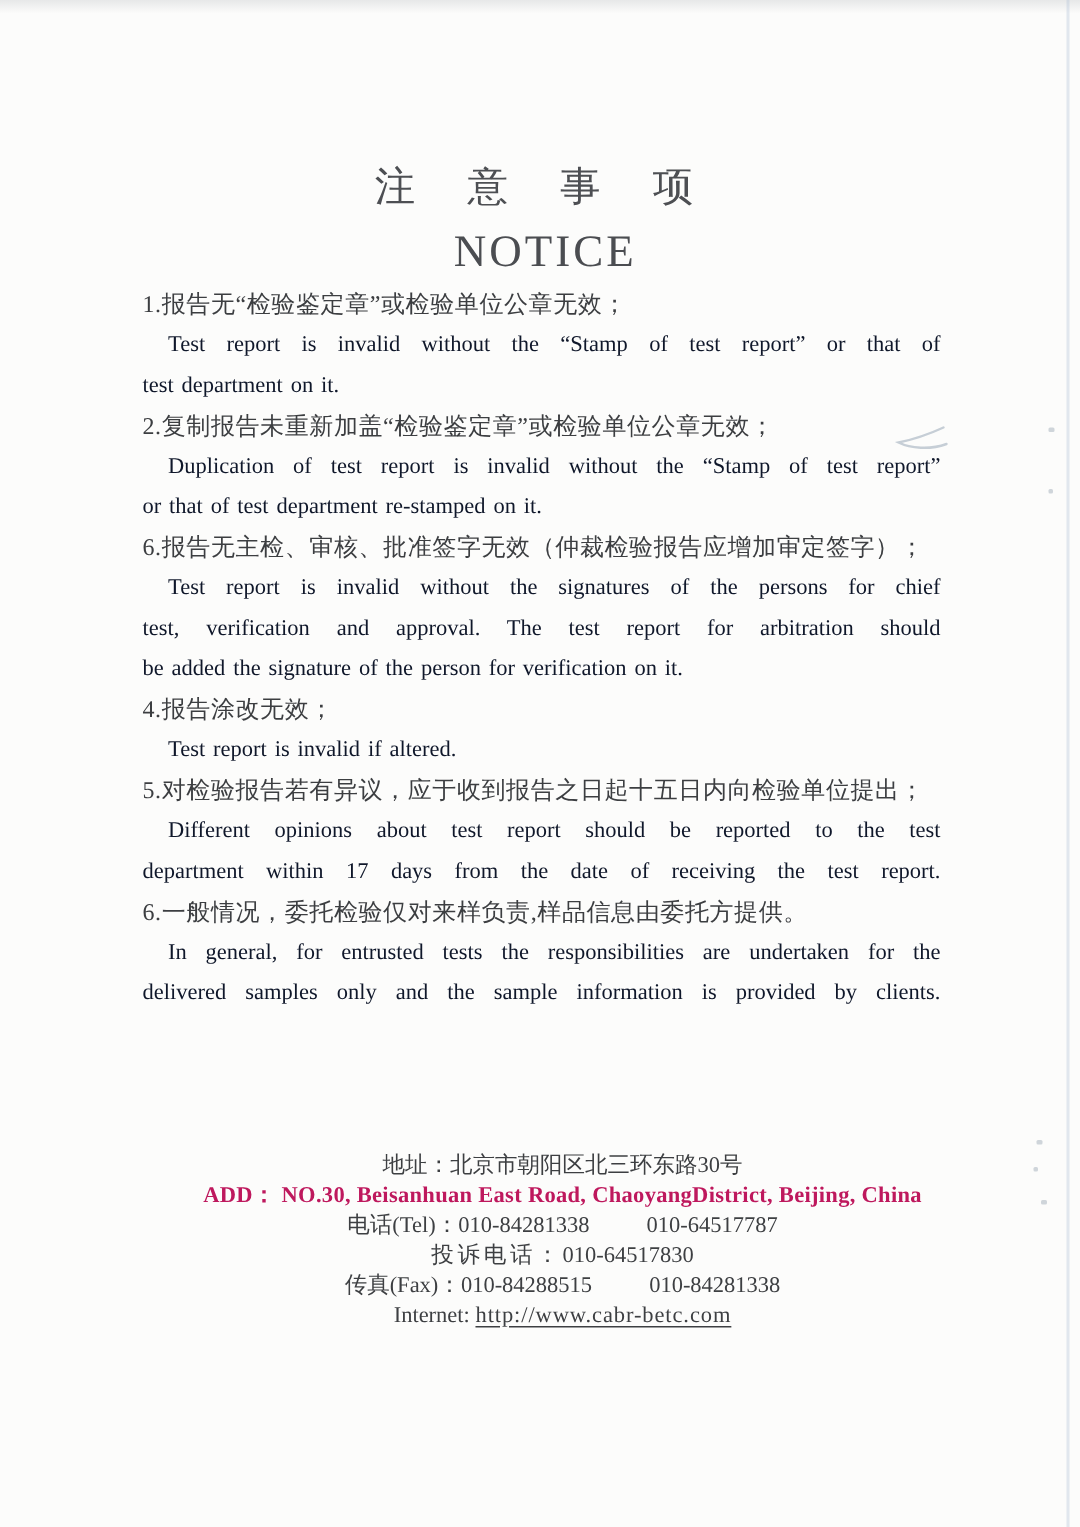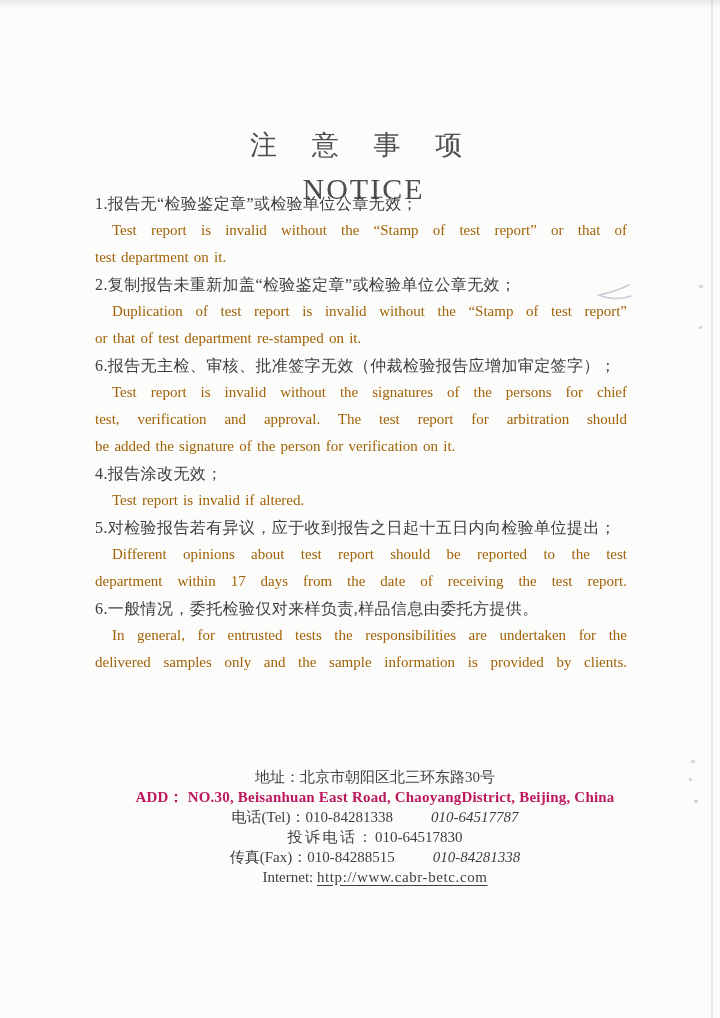--- a/index.html
+++ b/index.html
@@ -33,52 +33,52 @@
     position: absolute; width: 4px; height: 3px;
     background: #aab4bf; opacity: .55; border-radius: 1px;
   }
   .s1 { left: 699px; top: 285px; }
   .s2 { left: 699px; top: 326px; width: 3px; }
   .s3 { left: 691px; top: 760px; }
   .s4 { left: 689px; top: 778px; width: 3px; }
   .s5 { left: 694px; top: 800px; }
 
   
-  .title-block { position: absolute; top: 127px; left: 0; width: 712px; text-align: center; }
+  .title-block { position: absolute; top: 106px; left: 0; width: 712px; text-align: center; }
   .title-cn {
     font-size: 27px; letter-spacing: 14px; padding-left: 14px;
     color: #4d4f53; font-weight: 500;
     font-family: "Liberation Serif", serif;
   }
   .title-en {
     margin-top: 9px;
     font-size: 30px; letter-spacing: 2px; padding-left: 15px;
     color: #4b4d51; font-weight: 400;
   }
 
   
   .notice-body {
     position: absolute; left: 95px; top: 190px; width: 532px;
     font-size: 15.5px; line-height: 27px;
   }
   .line { height: 27px; overflow: visible; }
   .line.cn { font-size: 16px; letter-spacing: 0.4px; color: #3c3e41; }
-  .line.en { font-size: 15px; color: #a16207; word-spacing: 1.5px; }
+  .line.en { font-size: 15px; color: #0f172a; word-spacing: 1.5px; }
   .line.indent { text-indent: 17px; }
   .line.fill { text-align: justify; text-align-last: justify; }
 
   
   .footer {
     position: absolute; left: 95px; top: 768px; width: 560px;
     font-size: 15px; line-height: 19.9px; color: #3d3f42;
   }
   .f-line { white-space: nowrap; text-align: center; }
   .addr-en { font-weight: bold; color: #be185d; letter-spacing: 0.2px; }
   .cmplt-label { letter-spacing: 2.5px; }
-  .num2 { margin-left: 38px; font-style: italic; }
+  .num2 { margin-left: 38px; }
   .url {
     text-decoration: underline;
     text-underline-offset: 3px;
     letter-spacing: 0.6px;
   }
 </style>
 </head>
 <body>
 
 <div class="page">

